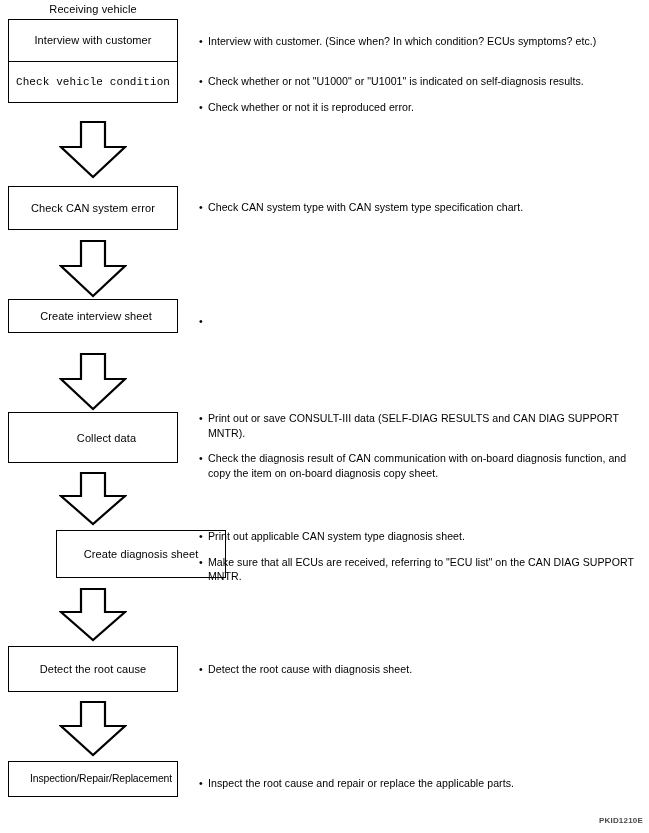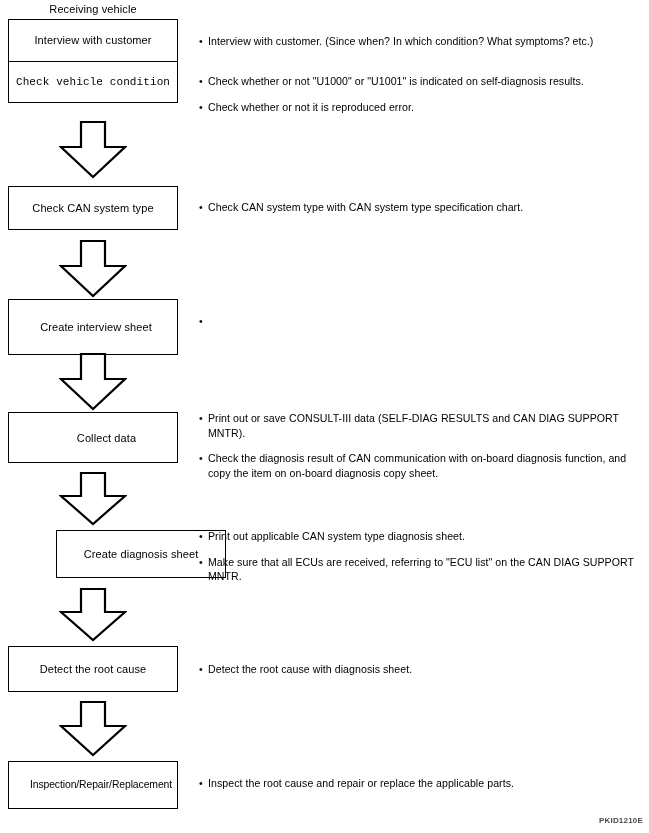--- a/index.html
+++ b/index.html
@@ -134,57 +134,57 @@
   <div class="header-label">Receiving vehicle</div>
 
   <div class="pbox-stack" style="top:19px; height:84px;justify-content:center;">
     <div class="cell">Interview with customer</div>
     <div class="cell">Check vehicle condition</div>
   </div>
 
   <div class="bullets" style="top:34px;">
     <div class="bullet">
       <span class="dot">•</span>
-      <span>Interview with customer. (Since when? In which condition? What symptoms? etc.)</span>
+      <span>Interview with customer. (Since when? In which condition? ECUs symptoms? etc.)</span>
     </div>
   </div>
 
   <div class="bullets" style="top:74px;">
     <div class="bullet">
       <span class="dot">•</span>
       <span>Check whether or not "U1000" or "U1001" is indicated on self-diagnosis results.</span>
     </div>
     <div class="bullet">
       <span class="dot">•</span>
       <span>Check whether or not it is reproduced error.</span>
     </div>
   </div>
 
   <div class="arrow" style="top:121px; height:58px;">
     <svg viewBox="0 0 68 58" preserveAspectRatio="none" aria-hidden="true">
       <polygon points="22,1 46,1 46,26 66,26 34,56 2,26 22,26" fill="#ffffff" stroke="#000000" stroke-width="2.2" stroke-linejoin="miter"></polygon>
     </svg>
   </div>
 
-  <div class="pbox" style="top:186px; height:44px;">Check CAN system type</div>
+  <div class="pbox" style="top:186px; height:44px;">Check CAN system error</div>
 
   <div class="bullets" style="top:200px;">
     <div class="bullet">
       <span class="dot">•</span>
       <span>Check CAN system type with CAN system type specification chart.</span>
     </div>
   </div>
 
   <div class="arrow" style="top:240px; height:58px;">
     <svg viewBox="0 0 68 58" preserveAspectRatio="none" aria-hidden="true">
       <polygon points="22,1 46,1 46,26 66,26 34,56 2,26 22,26" fill="#ffffff" stroke="#000000" stroke-width="2.2" stroke-linejoin="miter"></polygon>
     </svg>
   </div>
 
-  <div class="pbox" style="top:299px; height:56px;padding-left:6px;">Create interview sheet</div>
+  <div class="pbox" style="top:299px; height:34px;padding-left:6px;">Create interview sheet</div>
 
   <div class="bullets" style="top:314px;">
     <div class="bullet">
       <span class="dot">•</span>
     </div>
   </div>
 
   <div class="arrow" style="top:353px; height:58px;">
     <svg viewBox="0 0 68 58" preserveAspectRatio="none" aria-hidden="true">
       <polygon points="22,1 46,1 46,26 66,26 34,56 2,26 22,26" fill="#ffffff" stroke="#000000" stroke-width="2.2" stroke-linejoin="miter"></polygon>
@@ -237,21 +237,21 @@
       <span>Detect the root cause with diagnosis sheet.</span>
     </div>
   </div>
 
   <div class="arrow" style="top:701px; height:56px;">
     <svg viewBox="0 0 68 56" preserveAspectRatio="none" aria-hidden="true">
       <polygon points="22,1 46,1 46,25 66,25 34,54 2,25 22,25" fill="#ffffff" stroke="#000000" stroke-width="2.2" stroke-linejoin="miter"></polygon>
     </svg>
   </div>
 
-  <div class="pbox tight" style="top:761px; height:48px;padding-left:16px;">Inspection/Repair/Replacement</div>
+  <div class="pbox tight" style="top:761px; height:36px;padding-left:16px;">Inspection/Repair/Replacement</div>
 
   <div class="bullets" style="top:776px;">
     <div class="bullet">
       <span class="dot">•</span>
       <span>Inspect the root cause and repair or replace the applicable parts.</span>
     </div>
   </div>
 
   <div class="footer-code">PKID1210E</div>
 

